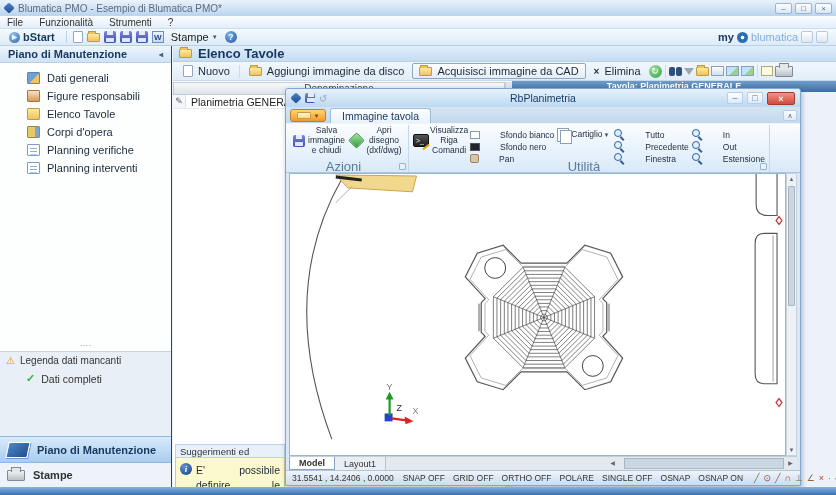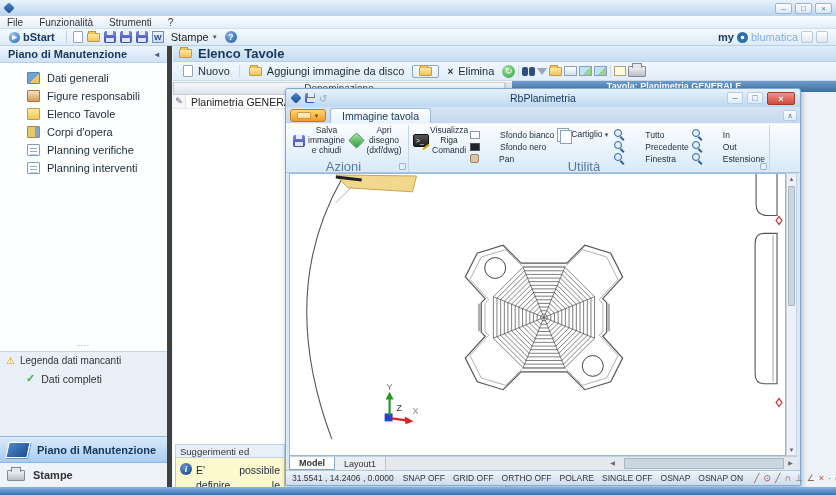--- a/index.html
+++ b/index.html
@@ -31,21 +31,21 @@
 #brand{margin-left:auto;display:flex;align-items:center;gap:3px;padding-right:4px}
 #brand .my{font-weight:bold;color:#17365d}
 #brand .gear{width:11px;height:11px;border-radius:50%;background:radial-gradient(circle at 50% 50%,#fff 0 25%,#2e6db4 26%)}
 #brand .bm{color:#85aed8;font-size:11px}
 .brandbox{width:12px;height:12px;border:1px solid #b9c8da;background:linear-gradient(#fff,#dde7f2);border-radius:2px}
 
 
 #bottombar{position:absolute;left:0;right:0;bottom:0;height:8px;background:linear-gradient(#85b3e2,#3a6fae)}
 
 
-#sidebar{position:absolute;left:0;top:46px;width:172px;bottom:8px;background:#fdfefe;border-right:5px solid #404040;display:flex;flex-direction:column}
+#sidebar{position:absolute;left:0;top:46px;width:172px;bottom:8px;background:#fdfefe;border-right:1px solid #404040;display:flex;flex-direction:column}
 #sb-header{height:17px;background:linear-gradient(#eef6fe,#cfe3f5);border-bottom:1px solid #b9cfe6;display:flex;align-items:center;padding:0 8px;font-weight:bold;color:#17375e}
 #sb-header .coll{margin-left:auto;font-size:8px;color:#44607e}
 #sb-items{height:278px;padding-top:6px}
 .sb-item{height:18px;display:flex;align-items:center;gap:7px;padding:0 27px;font-size:11px;color:#1c2a3a}
 .si{width:13px;height:12px;border-radius:1px;flex:none}
 .si-dati{background:linear-gradient(135deg,#6fa0d8 55%,#f0c560 55%);border:1px solid #5b86b4}
 .si-figure{background:linear-gradient(#f6e2c8,#d89a55);border:1px solid #a8743c}
 .si-tavole{background:linear-gradient(#ffe9a0,#eec45e);border:1px solid #c29b3f}
 .si-corpi{background:linear-gradient(90deg,#e8c96a 60%,#7fa6d0 60%);border:1px solid #9b8a4a}
 .si-plan{background:#fff;border:1px solid #7f9cc0;position:relative}
@@ -153,20 +153,21 @@
 .ln{stroke:#555;fill:none}
 .thin{stroke:#888;stroke-width:.7;fill:none}
 </style>
 </head>
 <body>
 
 <div id="app">
 
   <div id="titlebar">
     <span class="applogo"></span>
+    <span>Blumatica PMO - Esempio di Blumatica PMO*</span>
     <span class="winbtns">
       <span class="winbtn">–</span>
       <span class="winbtn">□</span>
       <span class="winbtn">×</span>
     </span>
   </div>
 
   <div id="menubar">
     <span>File</span>
     <span>Funzionalità</span>
@@ -262,20 +263,21 @@
         <span class="ic ic-page"></span>
         <span>Nuovo</span>
       </span>
       <span class="mtb-sep"></span>
       <span class="mtb">
         <span class="ic ic-folder"></span>
         <span>Aggiungi immagine da disco</span>
       </span>
       <span class="mtb sel">
         <span class="ic ic-folder"></span>
+        <span>Acquisisci immagine da CAD</span>
       </span>
       <span class="mtb">
         <span class="ic-x">×</span>
         <span>Elimina</span>
       </span>
       <span class="ic-refresh">↻</span>
       <span class="mtb-sep"></span>
       <span class="ic ic-binoc"></span>
       <span class="ic ic-funnel"></span>
       <span class="ic ic-folder"></span>

